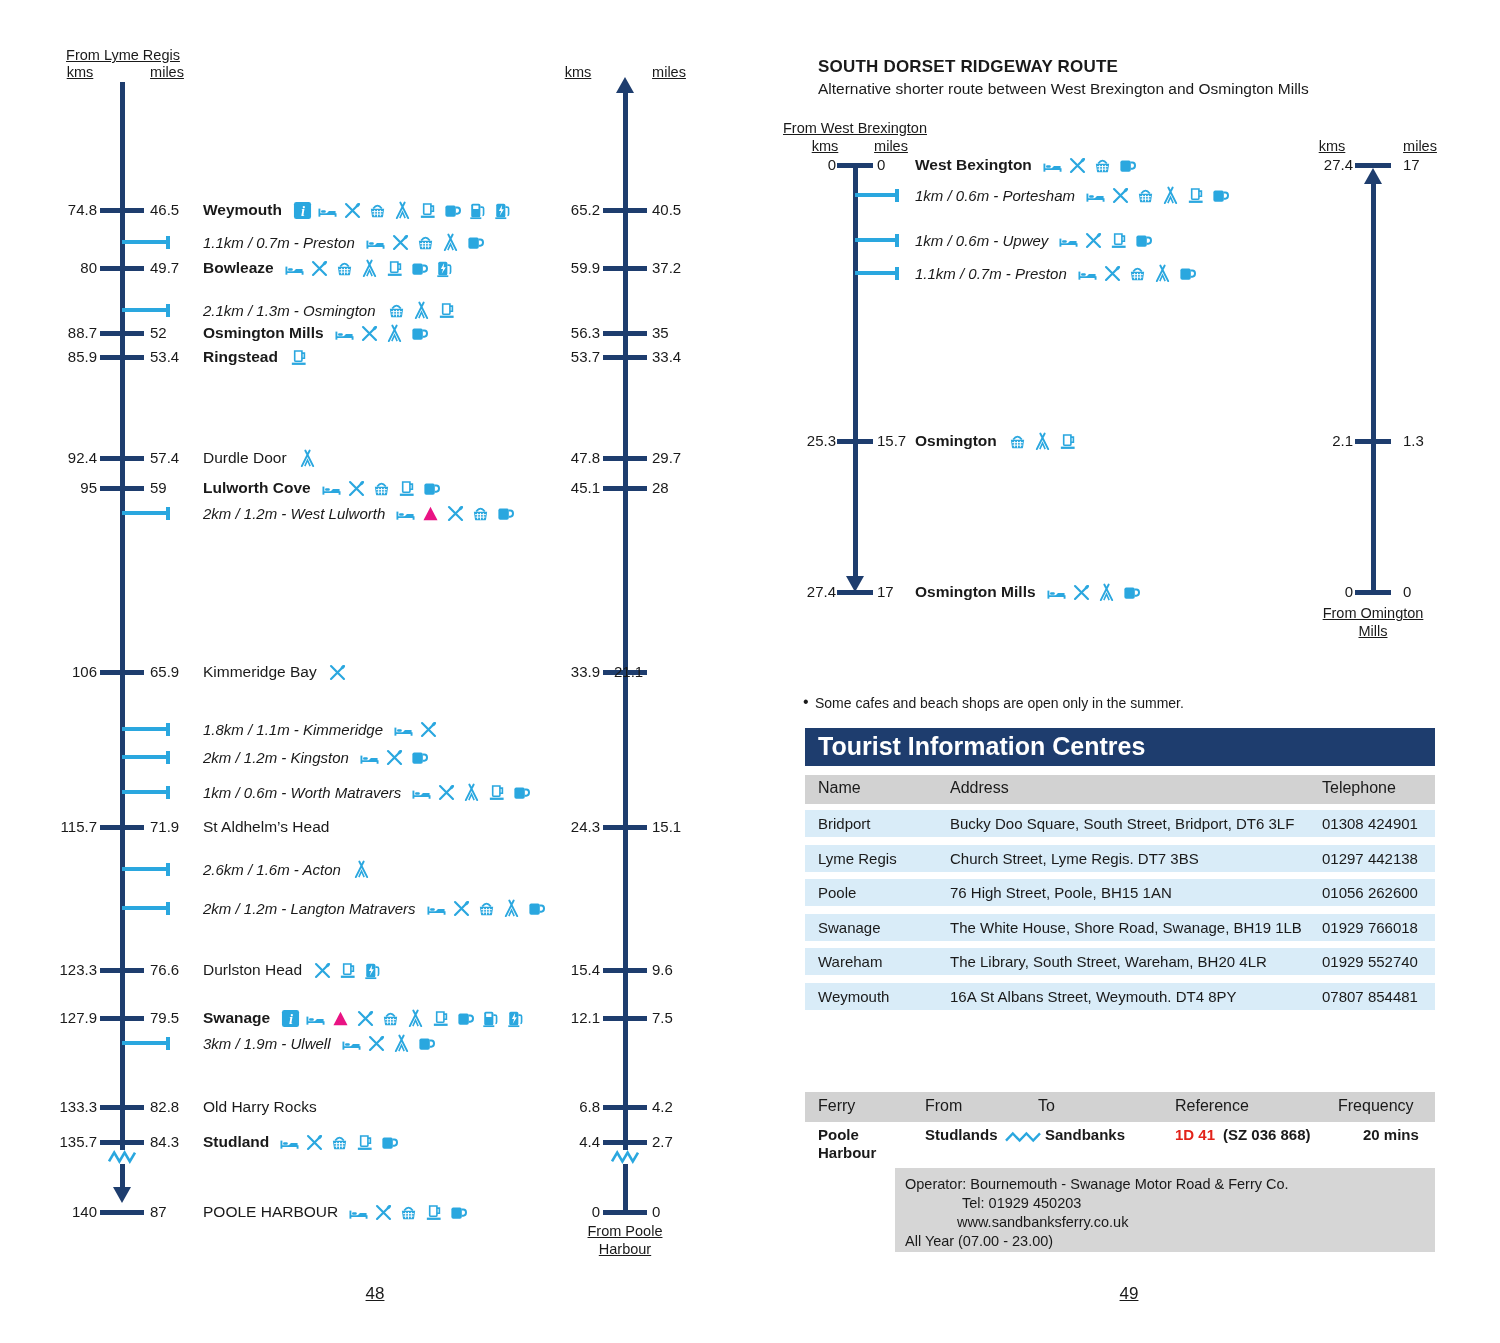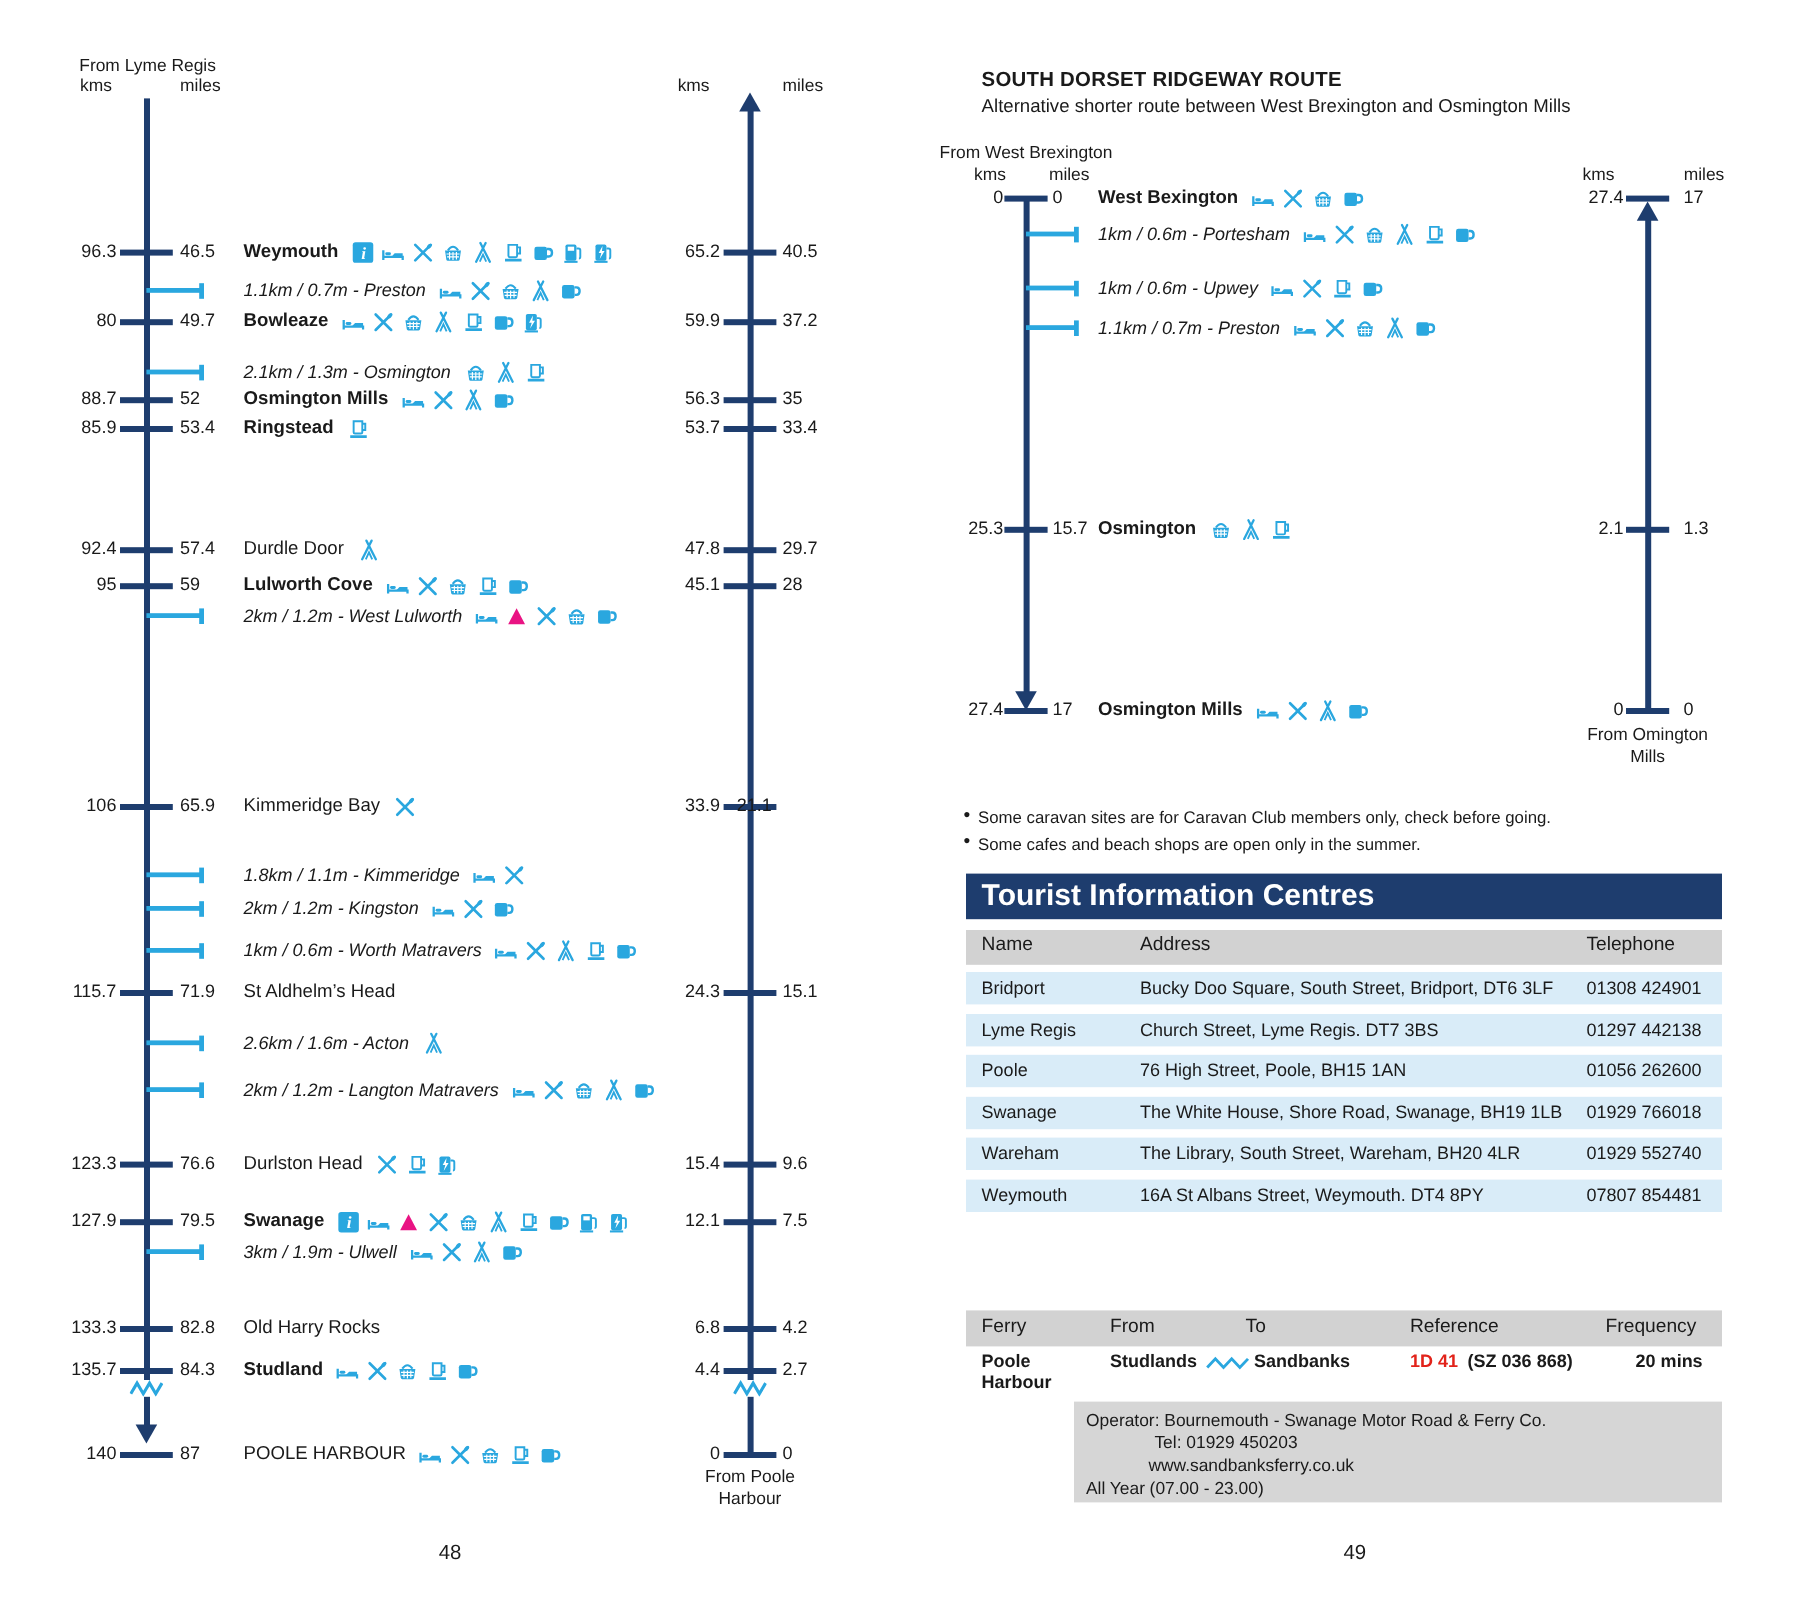--- a/index.html
+++ b/index.html
@@ -1,21 +1,21 @@
 <!DOCTYPE html>
 <html style="--navy: #1e3d6e; --blue: #2aa7df; --rowblue: #d9ecf8; --gray: #d2d2d2; --boxgray: #d6d6d6; --red: #e2231a;"><head>
 <meta charset="utf-8">
 <style>
   html,body{margin:0;padding:0;background:#fff;}
   .canvas{position:relative;width:1500px;height:1343px;background:#fff;overflow:hidden;
           font-family:"Liberation Sans",sans-serif;color:#1a1a1a;}
   .abs{position:absolute;}
   .num{font-size:15px;line-height:20px;white-space:nowrap;}
   .r{text-align:right;}
-  .c{text-align:center;}
+  .c{text-align:center;text-decoration:underline;}
   .hdr{font-size:14.5px;line-height:18px;white-space:nowrap;}
   .vline{position:absolute;width:5px;background:var(--navy);}
   .tick{position:absolute;height:5px;background:var(--navy);}
   .arrow-down{position:absolute;width:0;height:0;border-left:9px solid transparent;
               border-right:9px solid transparent;border-top:16px solid var(--navy);}
   .arrow-up{position:absolute;width:0;height:0;border-left:9px solid transparent;
             border-right:9px solid transparent;border-bottom:16px solid var(--navy);}
   .sidebar{position:absolute;height:4px;background:var(--blue);}
   .sidecap{position:absolute;width:4px;height:13px;background:var(--blue);}
   .name-row{position:absolute;display:flex;align-items:center;height:22px;white-space:nowrap;}
@@ -55,21 +55,21 @@
   <div class="abs hdr c" style="left:644px;top:63px;width:50px;">miles</div>
   <div class="abs hdr c" style="left:565px;top:1222px;width:120px;">From Poole</div>
   <div class="abs hdr c" style="left:565px;top:1240px;width:120px;">Harbour</div>
   <div class="abs pagenum c" style="left:345px;top:1284px;width:60px;">48</div>
   <div id="p48">
       <div class="vline" style="left: 119.5px; top: 82px; height: 1107px;"></div>
       <div class="arrow-down" style="left: 113px; top: 1187px;"></div>
       <div class="vline" style="left: 622.5px; top: 91px; height: 1121px;"></div>
       <div class="arrow-up" style="left: 616px; top: 77px;"></div>
       <div class="tick" style="left: 100px; top: 207.5px; width: 44px;"></div>
-      <div class="abs num r" style="left: 17px; top: 200px; width: 80px;">96.3</div>
+      <div class="abs num r" style="left: 17px; top: 200px; width: 80px;">74.8</div>
       <div class="abs num" style="left: 150px; top: 200px; width: 60px;">46.5</div>
       <div class="name-row" style="left: 203px; top: 199px;">
         <span class="name b">Weymouth</span>
         <span class="icon">
           <svg viewBox="0 0 20 20">
             <rect x="1" y="1" width="18" height="18" rx="2.5" fill="#2aa7df"></rect>
             <text x="10.5" y="15.5" font-size="15" font-style="italic" font-weight="bold" fill="#fff" text-anchor="middle" font-family="Liberation Serif,serif">i</text>
           </svg>
         </span>
         <span class="icon">
@@ -1021,21 +1021,20 @@
         <span class="icon">
           <svg viewBox="0 0 20 20">
             <rect x="2.5" y="4.8" width="11" height="11.8" rx="2" fill="#2aa7df"></rect>
             <path d="M13.5 6.8 H15.1 Q17.9 6.8 17.9 10.1 Q17.9 13.4 15.1 13.4 H13.5" fill="none" stroke="#2aa7df" stroke-width="2.1"></path>
           </svg>
         </span>
       </div>
     </div>
 
   <div id="notes" class="abs" style="left:803px;top:650px;width:680px;height:70px;">
-      <div class="note" style="left: 0px; top: 22px;">Some caravan sites are for Caravan Club members only, check before going.</div>
       <div class="note" style="left: 0px; top: 44px;">Some cafes and beach shops are open only in the summer.</div>
     </div>
 
   <div class="panel" style="left:805px;top:728px;height:290px;">
     <div class="band" style="top:0;"><span>Tourist Information Centres</span></div>
     <div class="thead" style="top:47px;height:29px;">
       <div class="th" style="left:13px;top:4px;">Name</div>
       <div class="th" style="left:145px;top:4px;">Address</div>
       <div class="th" style="left:517px;top:4px;">Telephone</div>
     </div>

